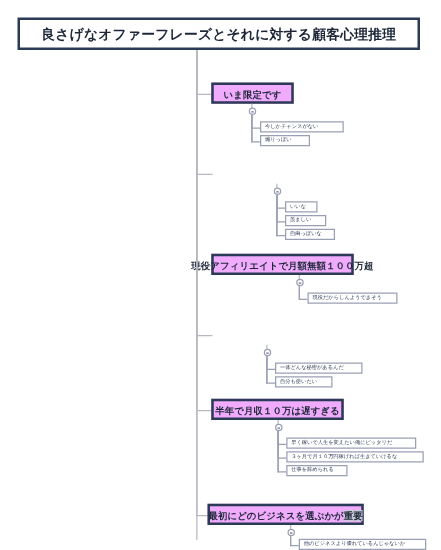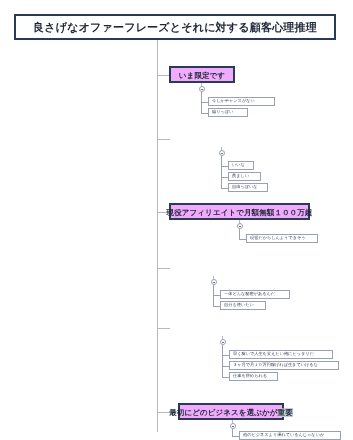--- a/index.html
+++ b/index.html
@@ -151,21 +151,21 @@
   <div class="elbow2" style="left:221px;top:156px;height:21px;"></div>
   <div class="l2" style="left:228px;top:172px;width:33px;">
     <span class="l2-label">羨ましい</span>
   </div>
   <div class="elbow2" style="left:221px;top:156px;height:32px;"></div>
   <div class="l2" style="left:228px;top:183px;width:40px;">
     <span class="l2-label">自由っぽいな</span>
   </div>
 
   <div class="elbow1" style="left:157px;top:40px;height:172px;"></div>
-  <div class="l1" style="left:169px;top:203px;width:141px;">
+  <div class="l1" style="left:169px;top:203px;width:114px;">
     <span class="l1-label">現役アフィリエイトで月額無額１００万超</span>
   </div>
   <div class="stem" style="left:239px;top:220px;height:4px;"></div>
   <div class="toggle" style="left:237px;top:223px;"></div>
   <div class="stem" style="left:239px;top:229px;height:10px;background:#9aa0b4;"></div>
   <div class="elbow2" style="left:239px;top:229px;height:10px;"></div>
   <div class="l2" style="left:246px;top:234px;width:72px;">
     <span class="l2-label">現役だからしんようできそう</span>
   </div>
 
@@ -176,38 +176,41 @@
   <div class="elbow2" style="left:213px;top:285px;height:10px;"></div>
   <div class="l2" style="left:220px;top:290px;width:70px;">
     <span class="l2-label">一体どんな秘密があるんだ</span>
   </div>
   <div class="elbow2" style="left:213px;top:285px;height:21px;"></div>
   <div class="l2" style="left:220px;top:301px;width:46px;">
     <span class="l2-label">自分も使いたい</span>
   </div>
 
   <div class="elbow1" style="left:157px;top:40px;height:288px;"></div>
+  <div class="l1" style="left:169px;top:319px;width:106px;">
+    <span class="l1-label">半年で月収１０万は遅すぎる</span>
+  </div>
   <div class="stem" style="left:222px;top:336px;height:4px;"></div>
   <div class="toggle" style="left:220px;top:339px;"></div>
   <div class="stem" style="left:222px;top:345px;height:32px;background:#9aa0b4;"></div>
   <div class="elbow2" style="left:222px;top:345px;height:10px;"></div>
   <div class="l2" style="left:229px;top:350px;width:104px;">
     <span class="l2-label">早く稼いで人生を変えたい俺にピッタリだ</span>
   </div>
   <div class="elbow2" style="left:222px;top:345px;height:21px;"></div>
   <div class="l2" style="left:229px;top:361px;width:110px;">
     <span class="l2-label">３ヶ月で月１０万円稼げれば生きていけるな</span>
   </div>
   <div class="elbow2" style="left:222px;top:345px;height:32px;"></div>
   <div class="l2" style="left:229px;top:372px;width:49px;">
     <span class="l2-label">仕事を辞められる</span>
   </div>
 
   <div class="elbow1" style="left:157px;top:40px;height:372px;"></div>
-  <div class="l1" style="left:178px;top:403px;width:106px;">
+  <div class="l1" style="left:166px;top:403px;width:125px;">
     <span class="l1-label"><span>最初にどのビジネスを選ぶかが</span><span class="hl">重要</span></span>
   </div>
   <div class="stem" style="left:232px;top:420px;height:4px;"></div>
   <div class="toggle" style="left:230px;top:423px;"></div>
   <div class="stem" style="left:232px;top:429px;height:7px;background:#9aa0b4;"></div>
   <div class="elbow2" style="left:232px;top:429px;height:7px;"></div>
   <div class="l2" style="left:239px;top:431px;width:102px;">
     <span class="l2-label">他のビジネスより優れているんじゃないか</span>
   </div>
 

